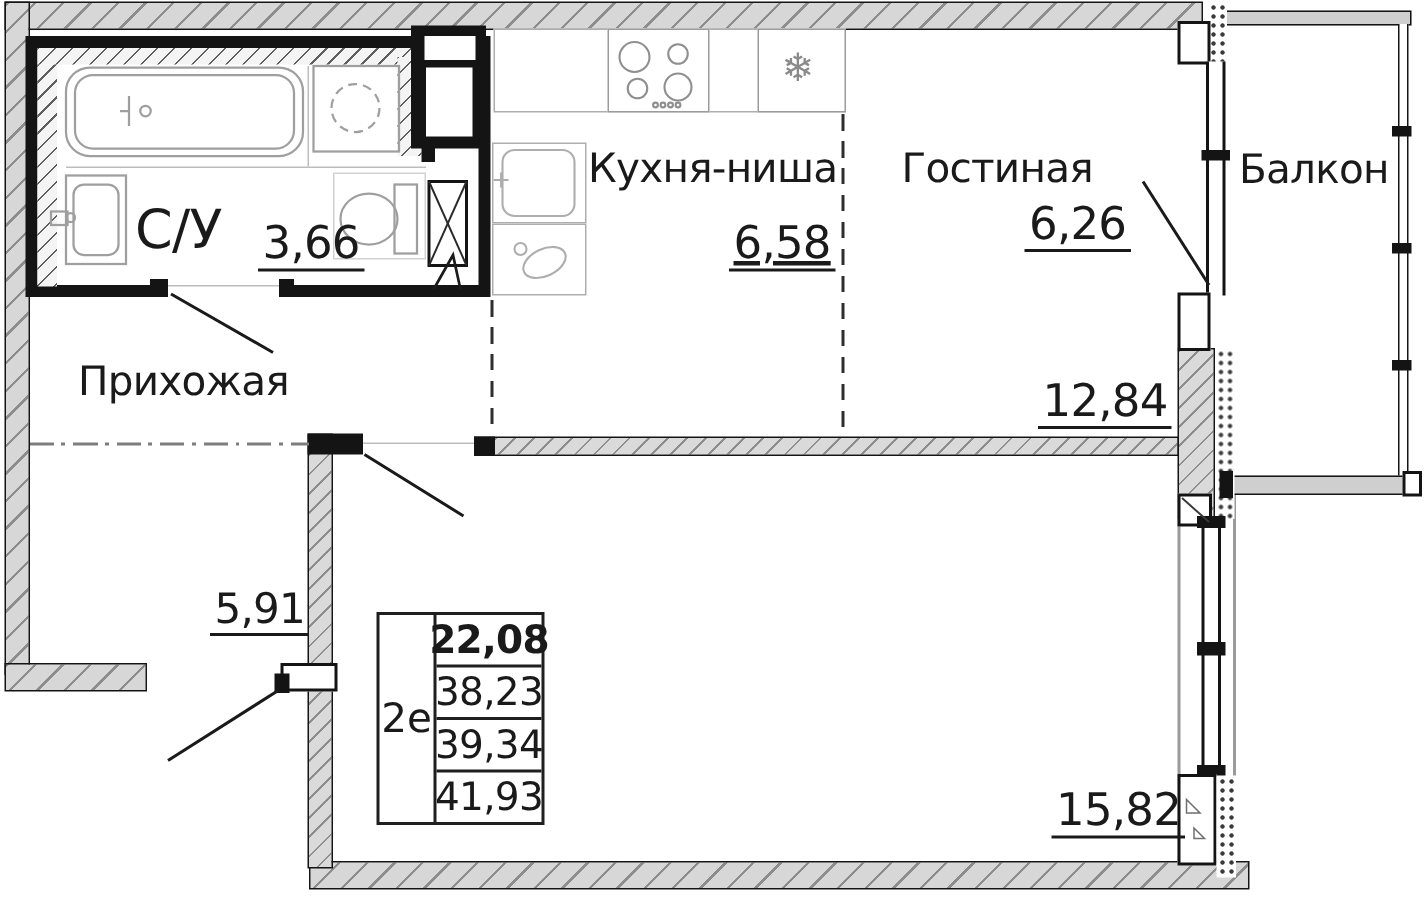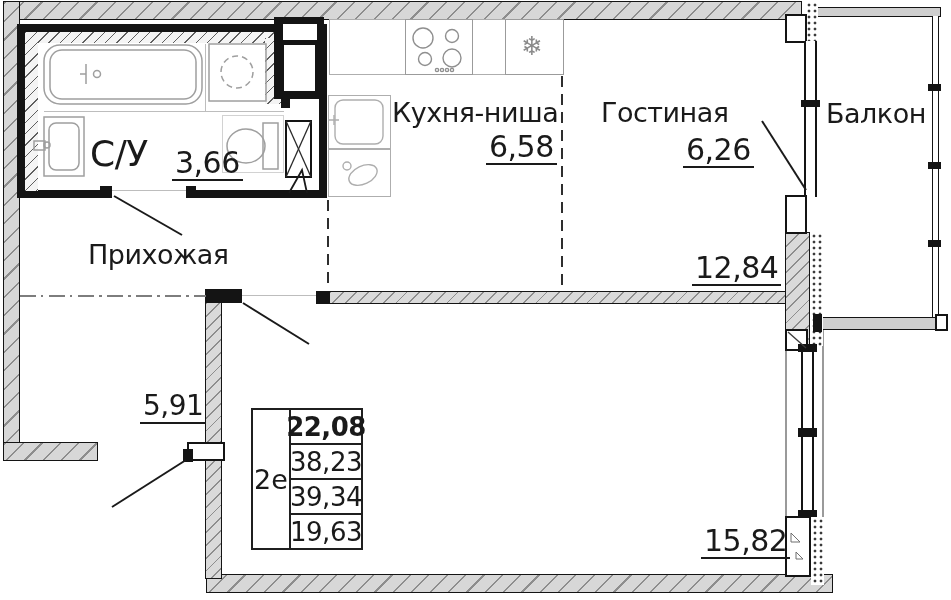--- a/index.html
+++ b/index.html
@@ -203,37 +203,37 @@
     </g>
     <g stroke="#6f6f6f" fill="none" stroke-width="1">
       <path d="M791,533 l9,9 h-9 z"></path>
       <path d="M796,552 l7,7 h-7 z"></path>
     </g>
   </svg>
 
   <div class="room-label" style="left:90px;top:133px;font-size:36px;">С/У</div>
   <div class="area-label" style="left:172px;top:146px;text-align:center;">3,66</div>
 
-  <div class="room-label" style="left:52px;top:239px;margin-left:36px;">Прихожая</div>
+  <div class="room-label" style="left:52px;top:239px;">Прихожая</div>
   <div class="area-label" style="left:140px;top:391px;font-size:28px;">5,91</div>
 
   <div class="room-label" style="left:392px;top:97px;">Кухня-ниша</div>
-  <div class="area-label" style="left:486px;top:130px;">6,58</div>
+  <div class="area-label" style="left:486px;top:146px;text-decoration:underline;">6,58</div>
 
   <div class="room-label" style="left:601px;top:97px;">Гостиная</div>
   <div class="area-label" style="left:683px;top:133px;">6,26</div>
   <div class="area-label" style="left:692px;top:241px;margin-top:10px;">12,84</div>
 
   <div class="area-label" style="left:701px;top:524px;">15,82</div>
 
   <div class="room-label" style="left:826px;top:98px;">Балкон</div>
 
   <div class="tbl">
     <div class="tbl-left">2е</div>
     <div class="tbl-right">
       <div class="tbl-cell">22,08</div>
       <div class="tbl-cell">38,23</div>
       <div class="tbl-cell">39,34</div>
-      <div class="tbl-cell">19,63</div>
+      <div class="tbl-cell">41,93</div>
     </div>
   </div>
 
 </div>
 
 </body></html>

